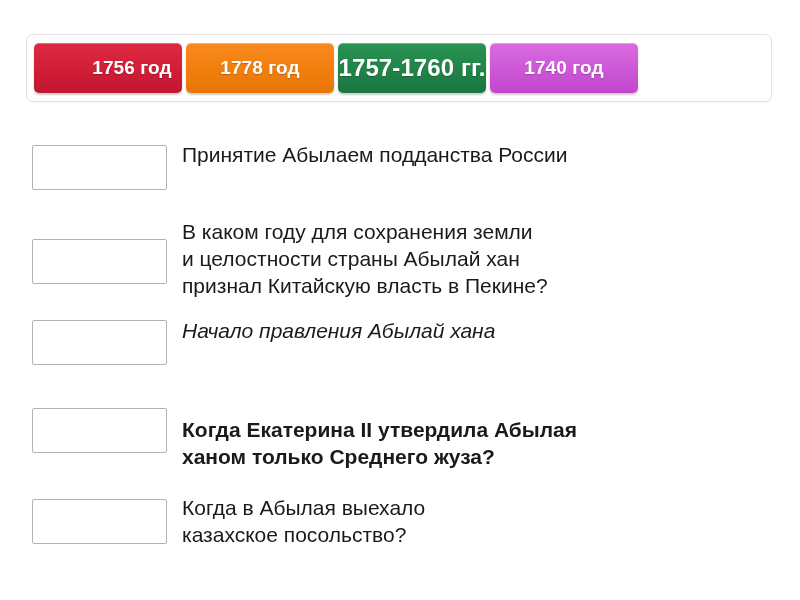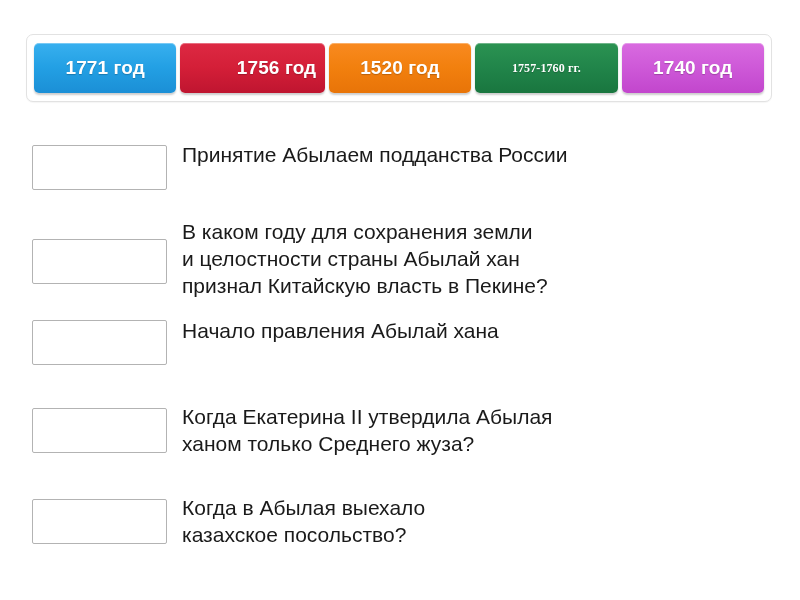--- a/index.html
+++ b/index.html
@@ -51,21 +51,21 @@
     text-shadow: 0 1px 1px rgba(0,0,0,0.22);
     box-shadow: inset 0 1px 0 rgba(255,255,255,0.32),
                 0 2px 2px rgba(0,0,0,0.20);
     overflow: hidden;
   }
   .tile-0 { width: 148px; background: linear-gradient(180deg,#38b0ef 0%,#23a0e4 48%,#1b8fd6 100%); }
   .tile-1 { width: 148px; background: linear-gradient(180deg,#dd2943 0%,#d41f38 48%,#bf1530 100%); padding-left: 48px; }
   .tile-2 { width: 148px; background: linear-gradient(180deg,#f98a20 0%,#f2800e 48%,#e87408 100%); }
   .tile-3 { width: 148px; background: linear-gradient(180deg,#2b9352 0%,#21854a 48%,#19763f 100%); }
   .tile-4 { width: 148px; background: linear-gradient(180deg,#d96be0 0%,#ce59d8 48%,#c246cd 100%); text-align: center; }
-  .tile-3 .tile-label { font-size: 12px; font-family: Liberation Serif, serif; }
+  .tile-3 .tile-label { font-size: 24px; }
 
   
   #questions {
     position: absolute;
     left: 0;
     top: 128px;
     width: 700px;
   }
   .q-row {
     position: relative;
@@ -90,48 +90,45 @@
     width: 600px;
     font-size: 21px;
     line-height: 27px;
     color: #1a1a1a;
     white-space: pre-line;
   }
 
   
   .row-0 { height: 82px; }
   .row-1 { height: 92px; }
-  .row-2 { height: 84px; }
+  .row-2 { height: 84px; font-style: italic; }
   .row-3 { height: 86px; }
   .row-4 { height: 86px; }
 
   .row-0 .drop-zone { top: 17px; }
   .row-1 .drop-zone { top: 29px; }
   .row-2 .drop-zone { top: 18px; }
   .row-3 .drop-zone { top: 22px; }
   .row-4 .drop-zone { top: 27px; }
 
   .row-0 .q-text { top: 13px; }
   .row-1 .q-text { top: 8px; }
   .row-2 .q-text { top: 15px; }
-  .row-3 .q-text { top: 17px; }
+  .row-3 .q-text { top: 30px; font-weight: bold; }
   .row-4 .q-text { top: 22px; }
 </style>
 </head>
 <body>
 
 <div id="tile-tray">
-  <div class="tile tile-0">
-    <span class="tile-label">1771 год</span>
-  </div>
   <div class="tile tile-1">
     <span class="tile-label">1756 год</span>
   </div>
   <div class="tile tile-2">
-    <span class="tile-label">1520 год</span>
+    <span class="tile-label">1778 год</span>
   </div>
   <div class="tile tile-3">
     <span class="tile-label">1757-1760 гг.</span>
   </div>
   <div class="tile tile-4">
     <span class="tile-label">1740 год</span>
   </div>
 </div>
 
 <div id="questions">

